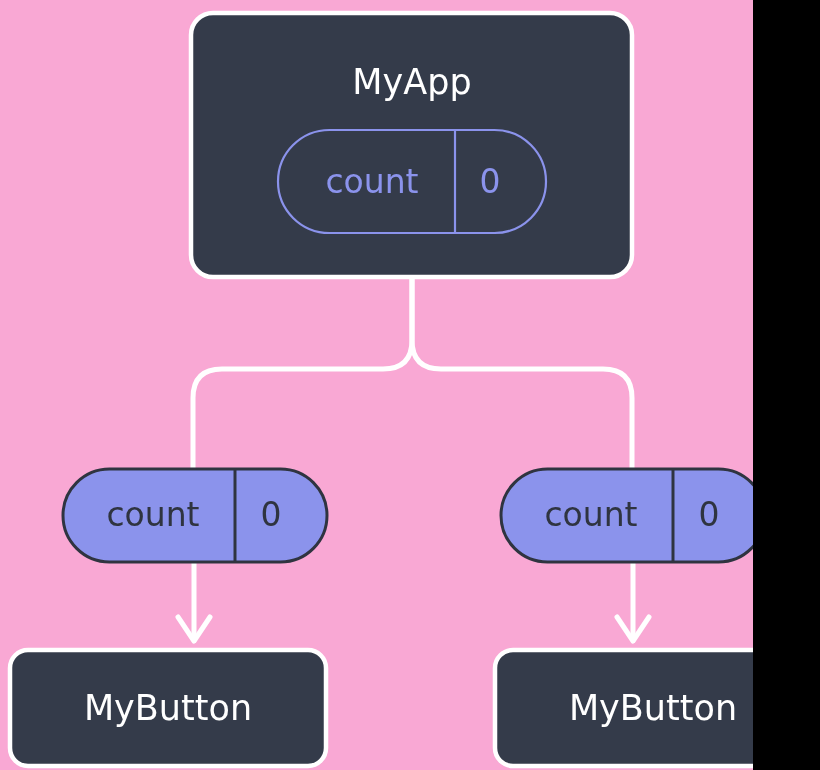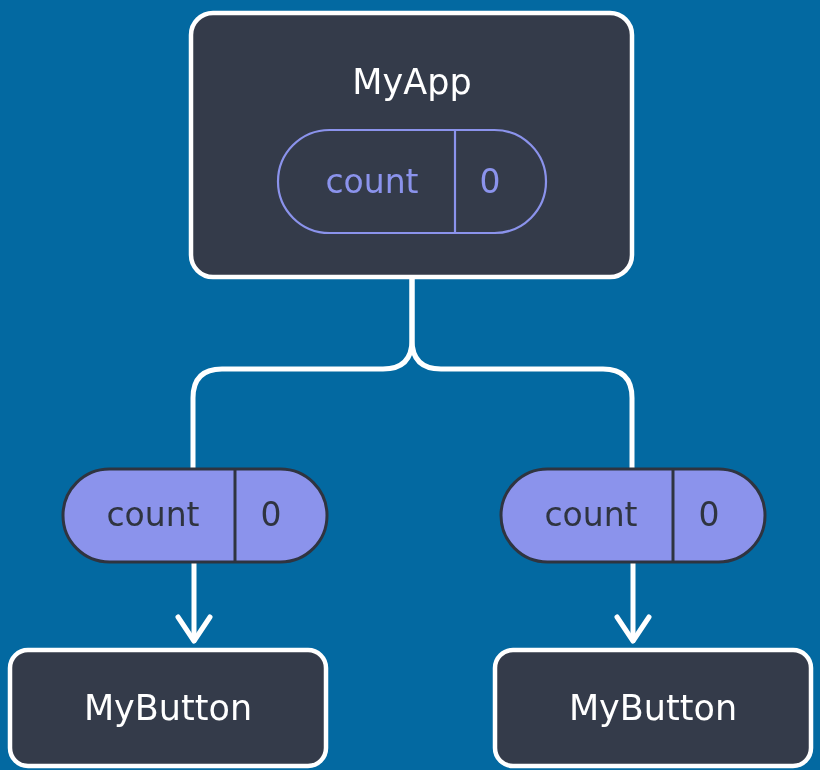--- a/index.html
+++ b/index.html
@@ -2,23 +2,23 @@
 <html><head>
 <meta charset="utf-8">
 <style>
   html, body {
     margin: 0;
     padding: 0;
     background: #000000;
   }
   #canvas {
     position: relative;
-    width: 820px;
+    width: 753px;
     height: 770px;
-    background: #0369a1;
+    background: #f9a8d4;
     overflow: hidden;
     font-family: "DejaVu Sans", "Liberation Sans", sans-serif;
   }
   svg#diagram {
     position: absolute;
     left: 0;
     top: 0;
     width: 820px;
     height: 770px;
   }

